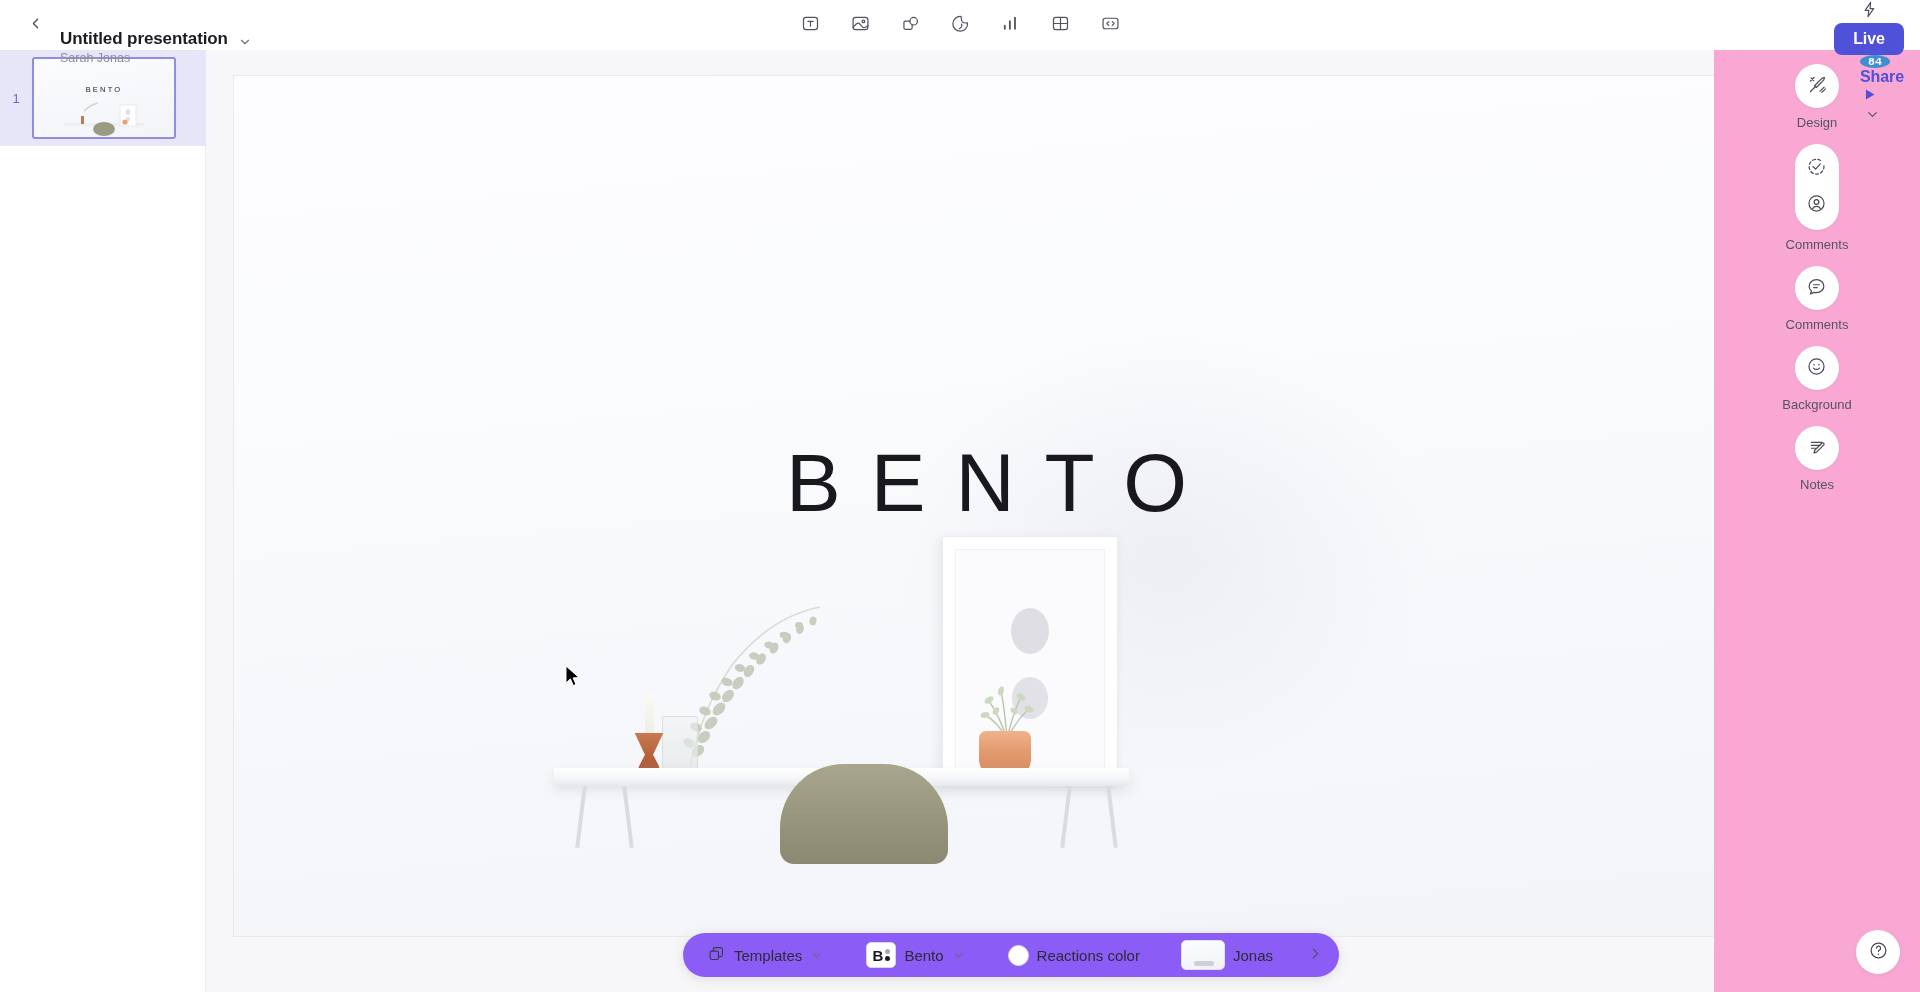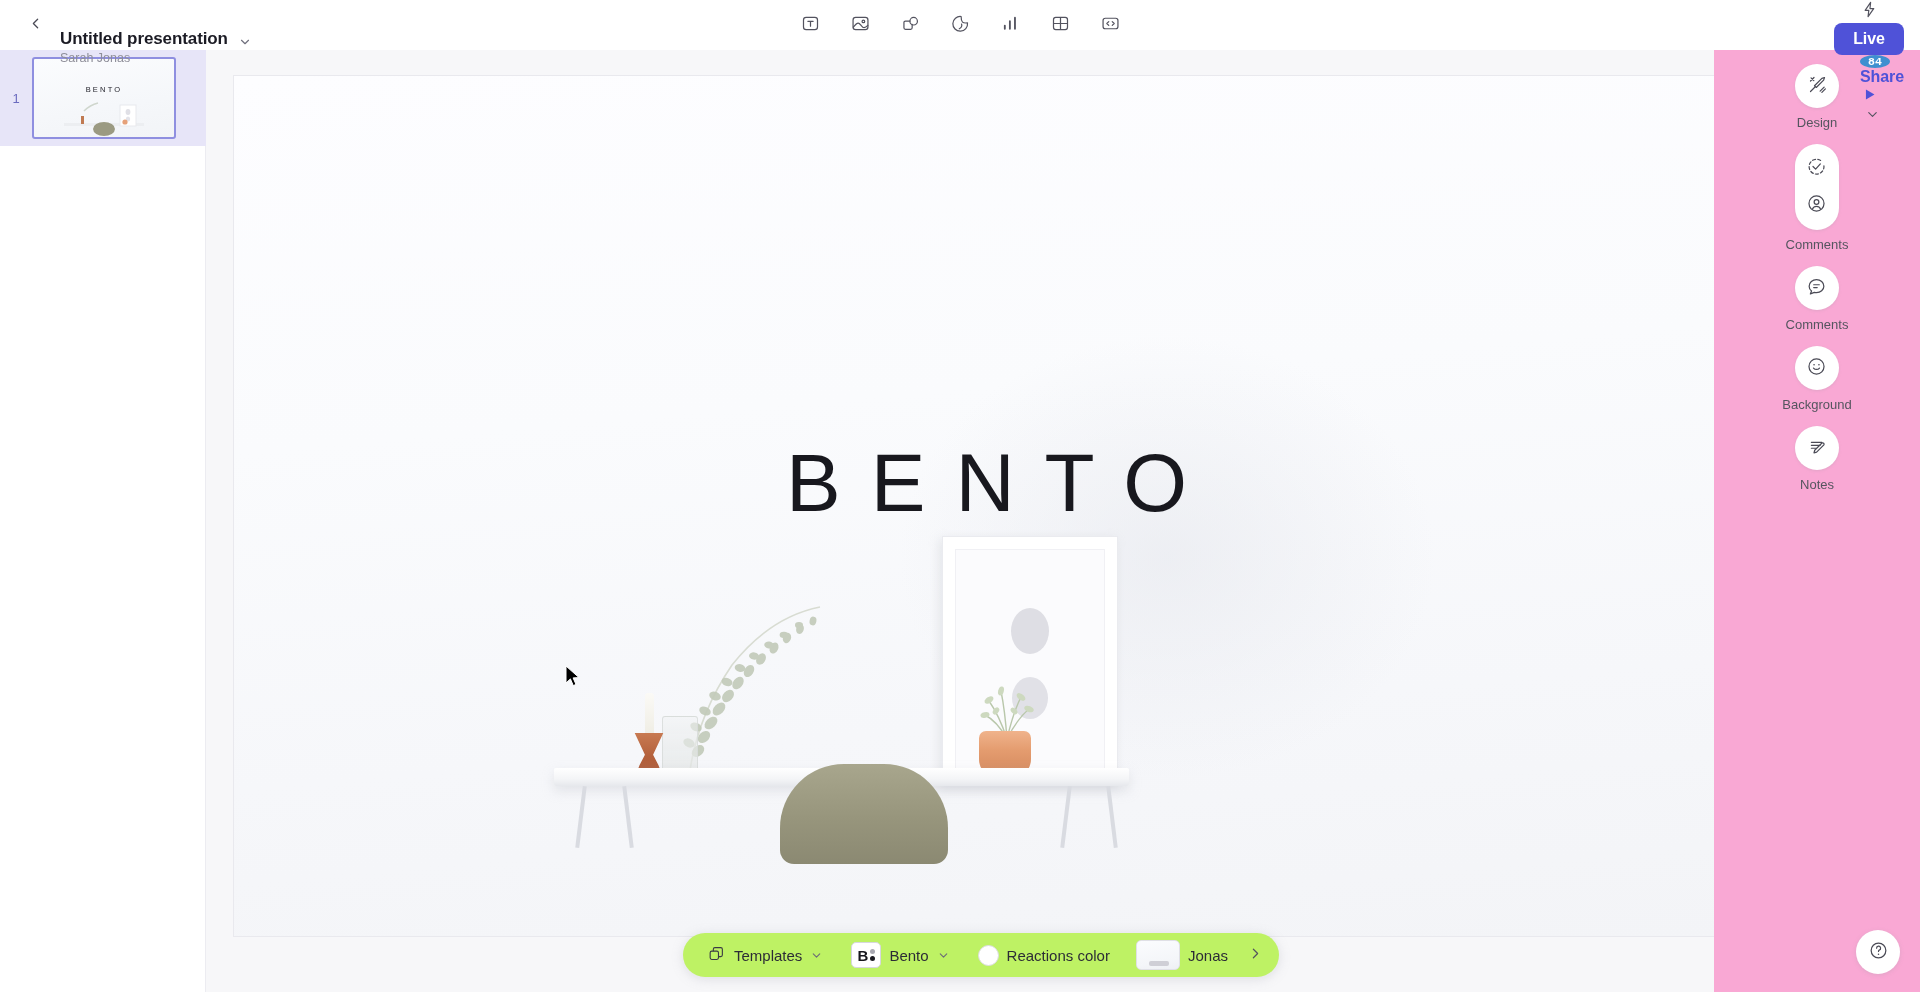--- a/index.html
+++ b/index.html
@@ -244,24 +244,24 @@
     width:44px; height:44px; border-radius:50%;
     background:#ffffff; box-shadow:0 1px 4px rgba(150,152,160,.25);
     display:flex; align-items:center; justify-content:center;
     color:#4a4a55; cursor:pointer;
   }
 
   
   .bottombar {
     position:absolute; left:683px; bottom:15px;
     height:44px;
-    background:#bef264; border-radius:22px;
+    background:#8b5cf6; border-radius:22px;
     box-shadow:0 2px 12px rgba(150,152,162,.26);
     display:flex; align-items:center;
-    padding:0 9px 0 16px; gap:0;
+    padding:0 9px 0 16px; gap:15px;
     z-index:35;
   }
   .bb-group { display:flex; align-items:center; gap:8px; cursor:pointer; padding:5px 8px; border-radius:8px; }
   .bb-label { font-size:15px; color:#2c2c36; white-space:nowrap; }
   .bb-caret { color:#6c6c78; display:flex; align-items:center; }
   .theme-badge {
     width:30px; height:26px; border:1px solid #d7d7de; border-radius:5px;
     display:flex; align-items:center; justify-content:center; gap:2px;
     background:#fff;
   }

